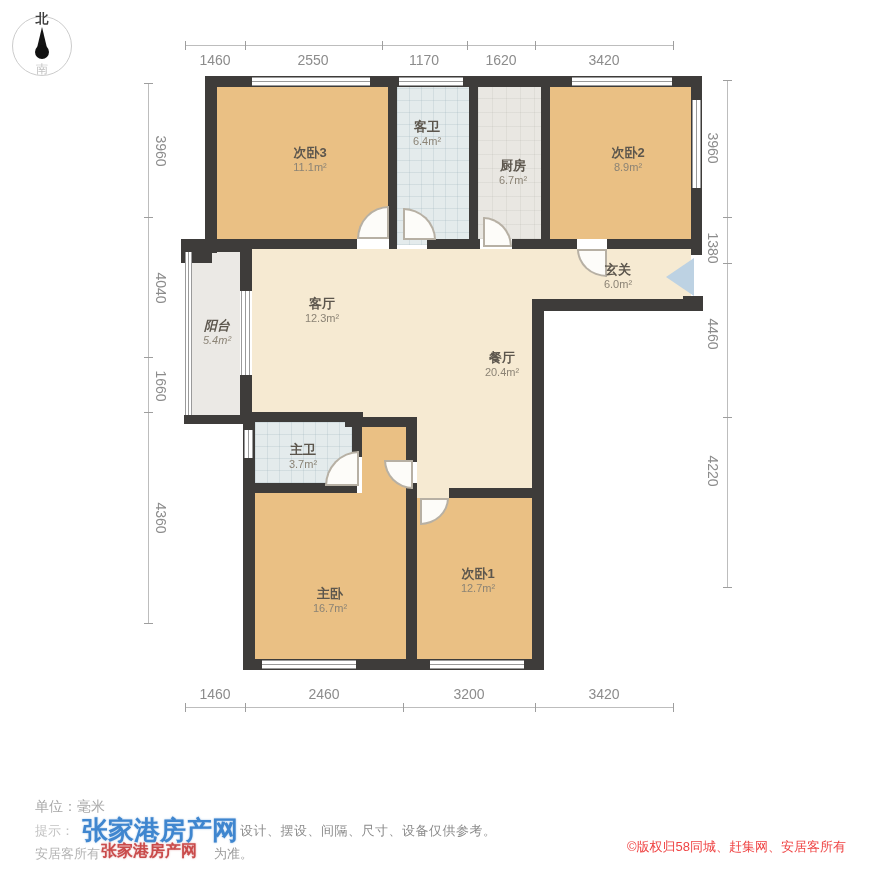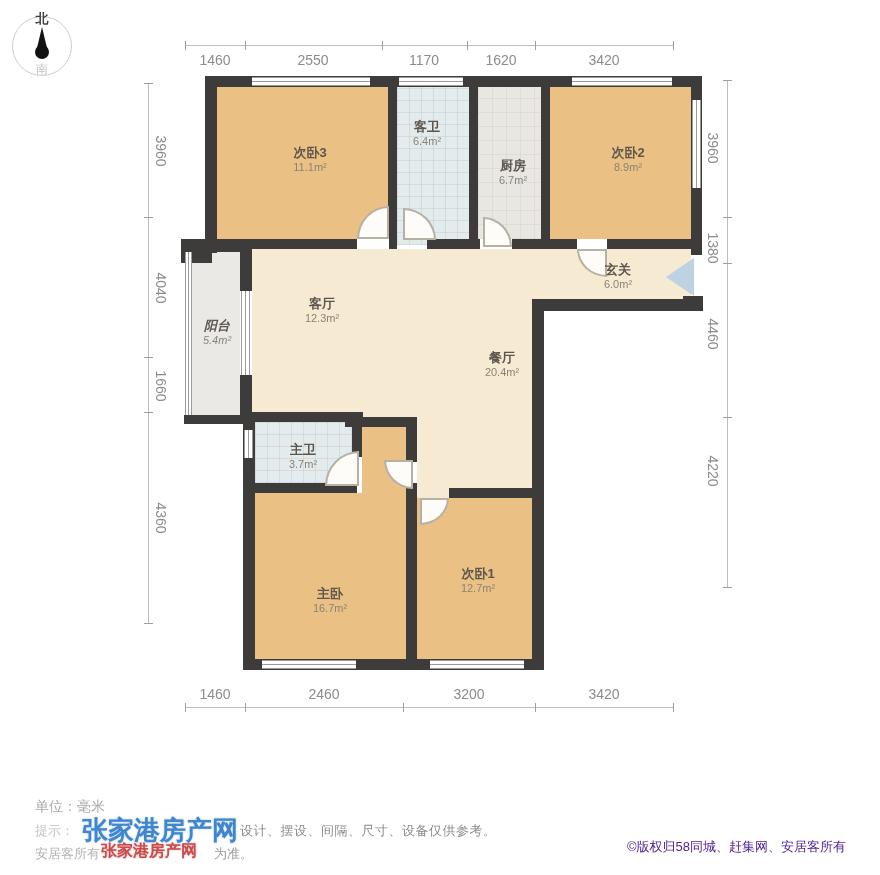--- a/index.html
+++ b/index.html
@@ -52,21 +52,21 @@
   
   .ft{position:absolute;white-space:nowrap;}
   .ft-unit{left:35px;top:798px;font-size:14px;color:#a8a8a8;}
   .ft-wmsite{left:72px;top:792px;font-size:20px;letter-spacing:1px;color:#8f8f8f;font-weight:600;}
   .ft-tip{left:35px;top:822px;font-size:13px;color:#c2c2c2;}
   .ft-wmblue{left:82px;top:813px;font-size:26px;font-weight:800;color:#3f86cf;text-shadow:0 0 2px rgba(63,134,207,.55);}
   .ft-disc{left:240px;top:822px;font-size:13px;color:#8b8b8b;letter-spacing:.5px;}
   .ft-l3a{left:35px;top:845px;font-size:13px;color:#b3b3b3;}
   .ft-wmred{left:101px;top:841px;font-size:16px;font-weight:800;color:#c94b4b;text-shadow:0 0 2px rgba(201,75,75,.5);}
   .ft-l3b{left:214px;top:845px;font-size:13px;color:#9a9a9a;}
-  .ft-copy{left:627px;top:838px;font-size:13px;color:#4c1d95;}
+  .ft-copy{left:627px;top:838px;font-size:13px;color:#ef4444;}
 </style>
 </head>
 <body>
 
 <div class="canvas">
 
   <div class="compass">
     <div class="comp-n">北</div>
     <div class="needle"></div>
     <div class="needle-dot"></div>

